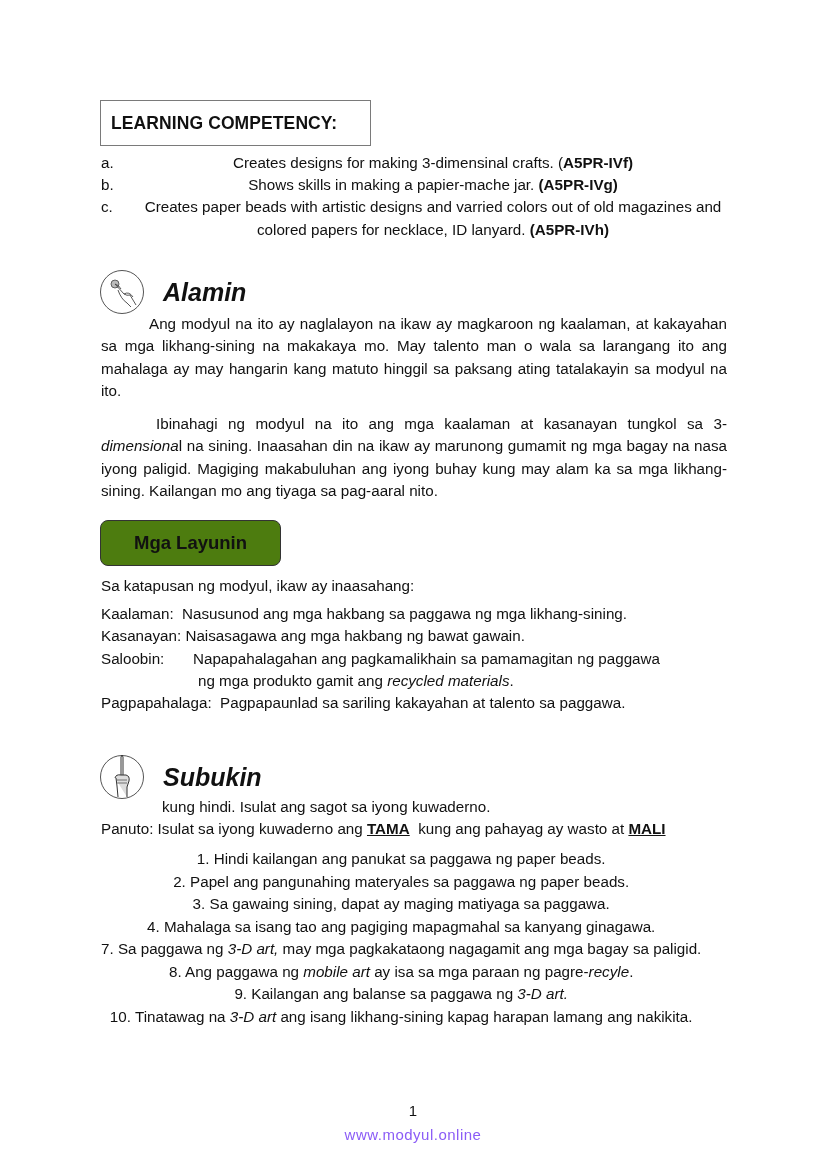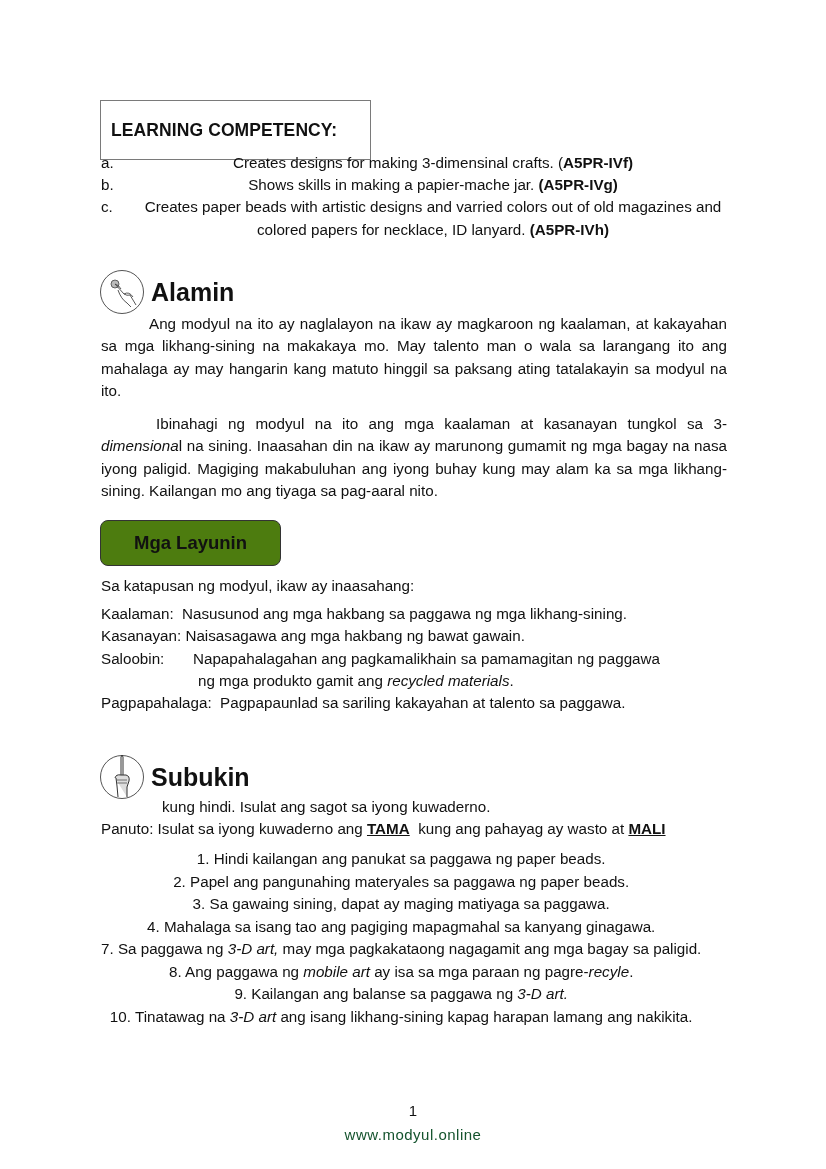--- a/index.html
+++ b/index.html
@@ -2,53 +2,53 @@
 <html><head>
 <meta charset="utf-8">
 <style>
   html, body { margin: 0; padding: 0; background: #ffffff; }
   body {
     width: 826px; height: 1169px; position: relative; overflow: hidden;
     font-family: "Liberation Sans", sans-serif; color: #111; font-size: 15.2px;
   }
   .abs { position: absolute; }
   .competency-box {
-    left: 100px; top: 100px; width: 271px; height: 60px;
+    left: 100px; top: 100px; width: 271px; height: 46px;
     border: 1.5px solid #7a7a7a; box-sizing: border-box;
     display: flex; align-items: center; padding-left: 10px;
     font-weight: bold; font-size: 17.5px; letter-spacing: 0.1px;
   }
   .comp-list { left: 101px; top: 152px; width: 640px; margin: 0; padding: 0; list-style: none; }
   .comp-list li { display: flex; line-height: 22.2px; }
   .comp-list .lbl { width: 24px; flex: none; }
   .comp-list .txt { flex: 1; text-align: center; }
   b { font-weight: bold; }
   i { font-style: italic; }
 
   .section-head { display: flex; align-items: center; }
   .section-icon { width: 46px; height: 46px; flex: none; }
-  .section-title { font-weight: bold; font-size: 25px; margin-left: 6px; }
+  .section-title { font-weight: bold; font-style: italic; font-size: 25px; margin-left: 18px; }
 
   .para { left: 101px; width: 626px; text-align: justify; line-height: 22.3px; margin: 0; }
   .indent { text-indent: 48px; }
   .indent2 { text-indent: 55px; }
 
   .layunin-box {
     left: 100px; top: 520px; width: 181px; height: 46px; box-sizing: border-box;
     background: #4d7c0f; border: 1.5px solid #333; border-radius: 8px;
     display: flex; align-items: center; justify-content: center;
     font-weight: bold; font-size: 18.5px;
   }
   .obj-row { left: 101px; line-height: 22.3px; white-space: nowrap; }
   .panuto { left: 101px; width: 640px; line-height: 22.3px; }
   .panuto u { font-weight: bold; text-decoration: underline; }
   .test-list { left: 101px; top: 848px; margin: 0; padding: 0; list-style: none; text-align: center; }
   .test-list li { line-height: 22.5px; white-space: nowrap; }
   .page-num { left: 0; width: 826px; top: 1102px; text-align: center; font-size: 15px; }
-  .watermark { left: 0; width: 826px; top: 1126px; text-align: center; font-size: 15px; color: #14532d; letter-spacing: 0.5px; }
+  .watermark { left: 0; width: 826px; top: 1126px; text-align: center; font-size: 15px; color: #8b5cf6; letter-spacing: 0.5px; }
 </style>
 </head>
 <body>
 
 <div class="abs competency-box">
   <span>LEARNING COMPETENCY:</span>
 </div>
 
 <ul class="abs comp-list">
   <li>

